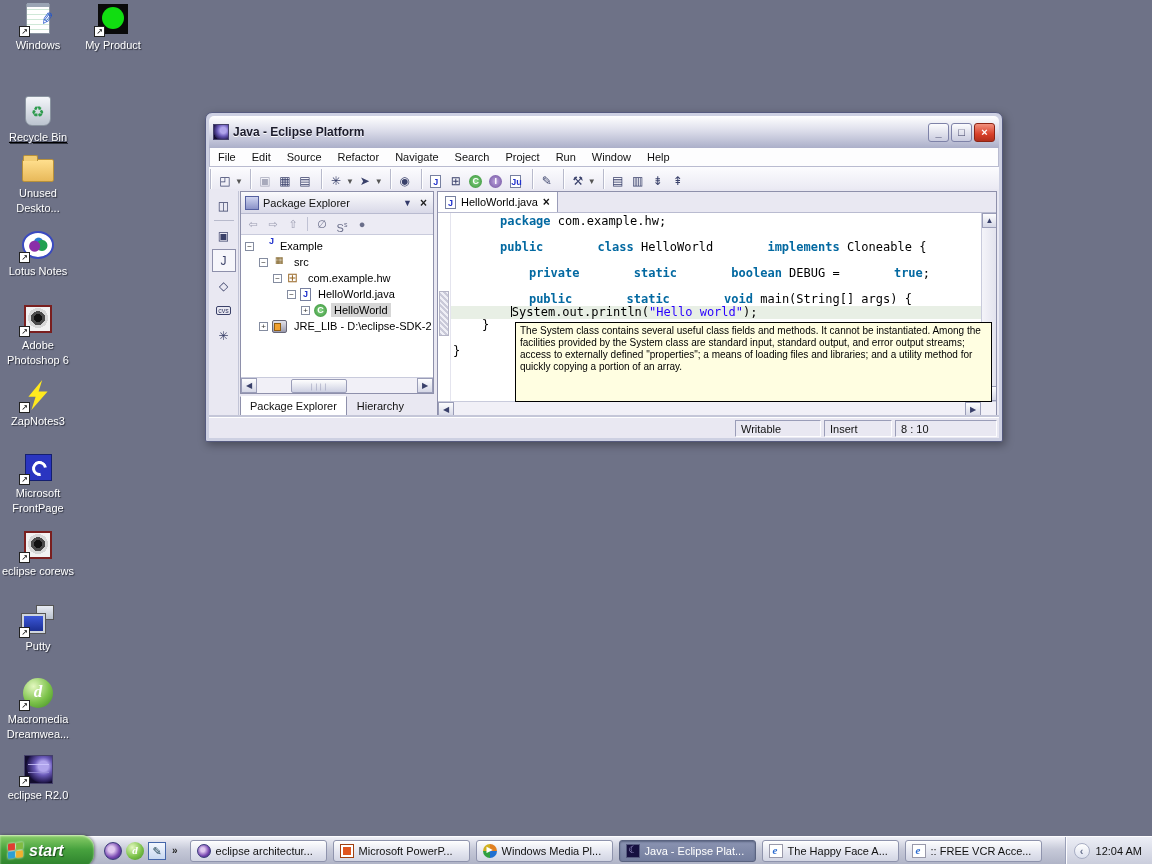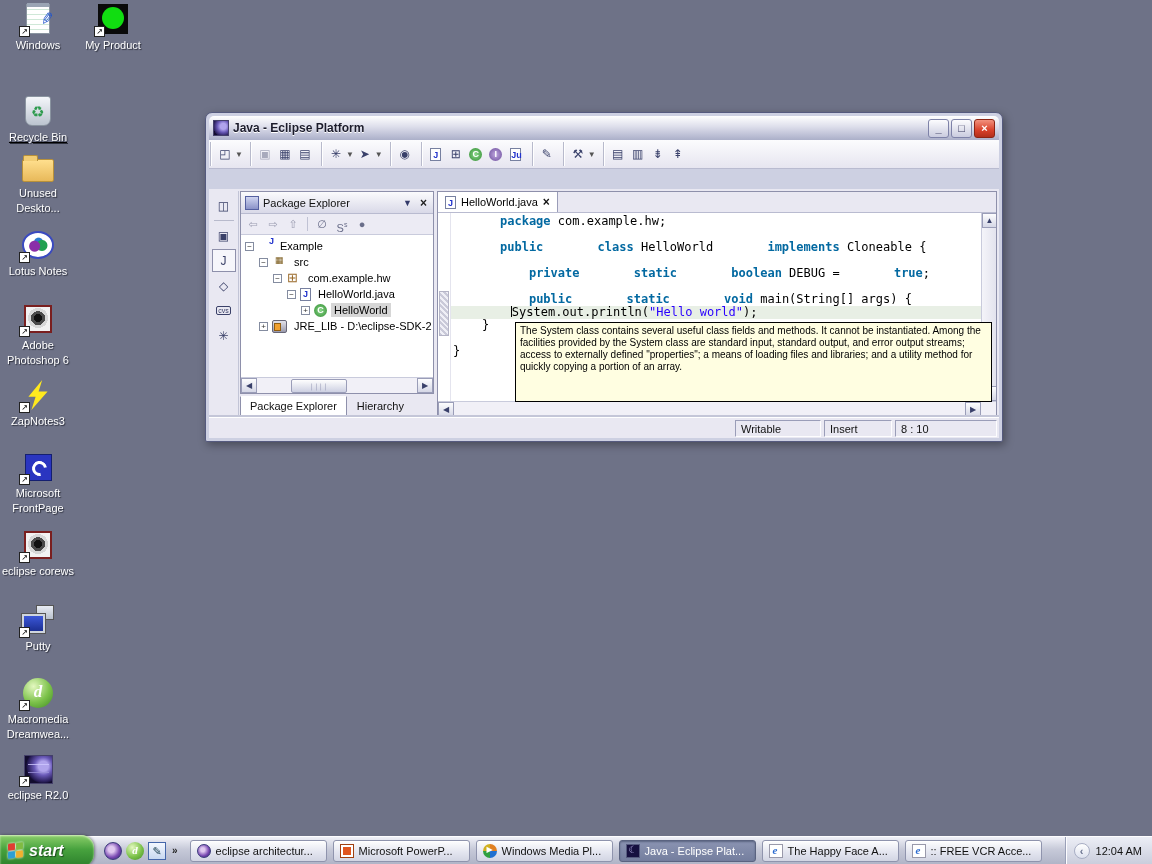--- a/index.html
+++ b/index.html
@@ -34,21 +34,21 @@
   .di-putty { width:34px; height:30px; color:#ffd400; font-weight:bold; font-size:13px; line-height:30px; text-shadow:0 0 2px #000; }
   .di-putty::before { content:""; position:absolute; right:1px; top:0; width:16px; height:13px; background:linear-gradient(#e8ecf4,#b8c0cc); border:1px solid #555; }
   .di-putty::after { content:""; position:absolute; left:1px; bottom:2px; width:19px; height:15px; background:linear-gradient(#3b57d8,#1c2f92); border:2px solid #cfd5de; outline:1px solid #555; }
   .di-dreamweaver { width:30px; height:30px; border-radius:50%; background:radial-gradient(circle at 35% 28%, #e4f8c0, #7cc24a 55%, #3e8a22); color:#fff; font-weight:bold; font-style:italic; font-size:17px; line-height:28px; text-align:center; font-family:"Liberation Serif", serif; }
   .di-eclipsesq { width:29px; height:29px; border:1px solid #44406a;
     background:radial-gradient(circle at 68% 38%, #b0a4ec 0 5px, #6a5ab8 9px, #241a52 16px, #120c2e 70%); }
   .di-eclipsesq::after { content:""; position:absolute; left:3px; top:8px; right:3px; height:7px; border-top:1px solid #cfc8ff; border-bottom:1px solid #9a90d8; opacity:.8; }
 
   
   #win { position:absolute; left:205px; top:112px; width:798px; height:330px; background:#cdd0e2; border:1px solid #555a7e; border-radius:7px 7px 2px 2px; padding:3px; box-shadow:2px 3px 8px rgba(0,0,0,.35); }
-  .titlebar { height:24px; border-radius:5px 5px 0 0; background:linear-gradient(#ffffff,#dddeeb 45%,#abafc9); display:flex; align-items:center; padding:4px 4px; }
+  .titlebar { height:32px; border-radius:5px 5px 0 0; background:linear-gradient(#ffffff,#dddeeb 45%,#abafc9); display:flex; align-items:center; padding:4px 4px; }
   .wicon { width:16px; height:16px; margin-right:4px; border:1px solid #44406a; background:radial-gradient(circle at 66% 38%, #b0a4ec 0 3px, #6a5ab8 6px, #241a52 10px, #120c2e 70%); }
   .wtitle { font-size:12px; font-weight:bold; color:#1c1c2c; flex:1; text-shadow:0 1px 0 #fff; }
   .wbtns { display:flex; gap:2px; }
   .tb { width:21px; height:19px; border-radius:3px; font-size:11px; font-weight:bold; text-align:center; line-height:17px; border:1px solid #7e82a8; background:linear-gradient(#fcfcfe,#caccdf); color:#33355a; }
   .tb.close { background:linear-gradient(#f2917e,#d8402a 60%,#b22f1c); border-color:#8c2414; color:#fff; }
   .menubar { height:19px; background:#fdfdfe; border:1px solid #b9bbd0; border-top:none; display:flex; align-items:center; font-size:11px; color:#111; }
   .menu-item { padding:2px 8px; }
   .coolbar { height:29px; background:linear-gradient(#fcfcfe,#e6e5f0); border-bottom:1px solid #b9bbd0; display:flex; align-items:center; padding:2px 2px; }
   .tgroup { display:flex; align-items:center; height:24px; padding:0 3px; border-left:1px solid #fff; box-shadow:-1px 0 0 #b8bacc; margin-left:4px; }
   .tgroup:first-child { margin-left:0; }
@@ -283,20 +283,32 @@
   <div id="win">
     <div class="titlebar">
       <span class="wicon"></span>
       <span class="wtitle">Java - Eclipse Platform</span>
       <span class="wbtns">
         <span class="tb">_</span>
         <span class="tb">□</span>
         <span class="tb close">×</span>
       </span>
     </div>
+    <div class="menubar" id="menubar">
+        <span class="menu-item">File</span>
+        <span class="menu-item">Edit</span>
+        <span class="menu-item">Source</span>
+        <span class="menu-item">Refactor</span>
+        <span class="menu-item">Navigate</span>
+        <span class="menu-item">Search</span>
+        <span class="menu-item">Project</span>
+        <span class="menu-item">Run</span>
+        <span class="menu-item">Window</span>
+        <span class="menu-item">Help</span>
+      </div>
     <div class="coolbar" id="coolbar">
         <span class="tgroup">
           <span class="tbtn2">◰</span>
           <span class="drop">▼</span>
         </span>
         <span class="tgroup">
           <span class="tbtn2 dis">▣</span>
           <span class="tbtn2">▦</span>
           <span class="tbtn2">▤</span>
         </span>

